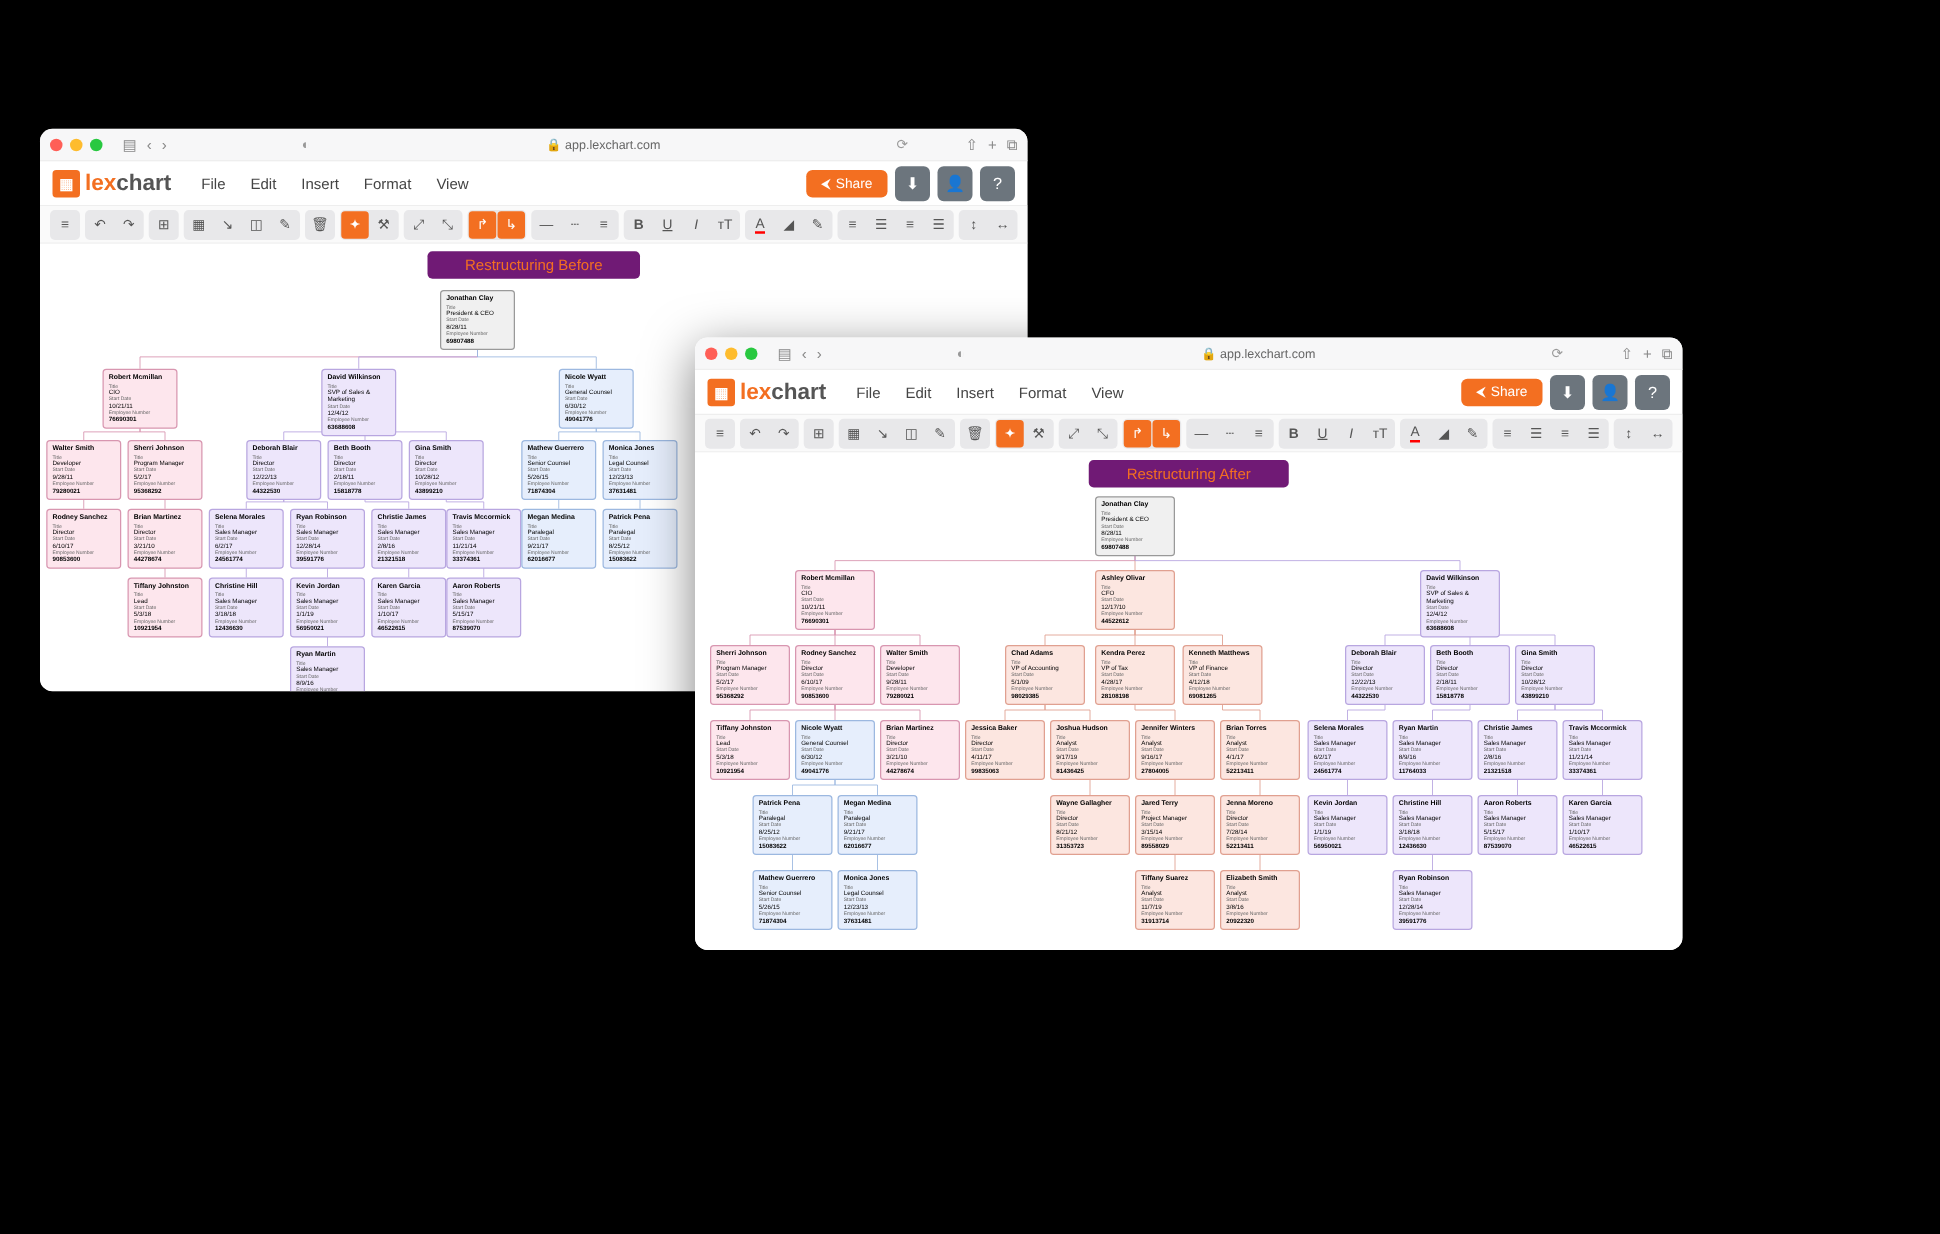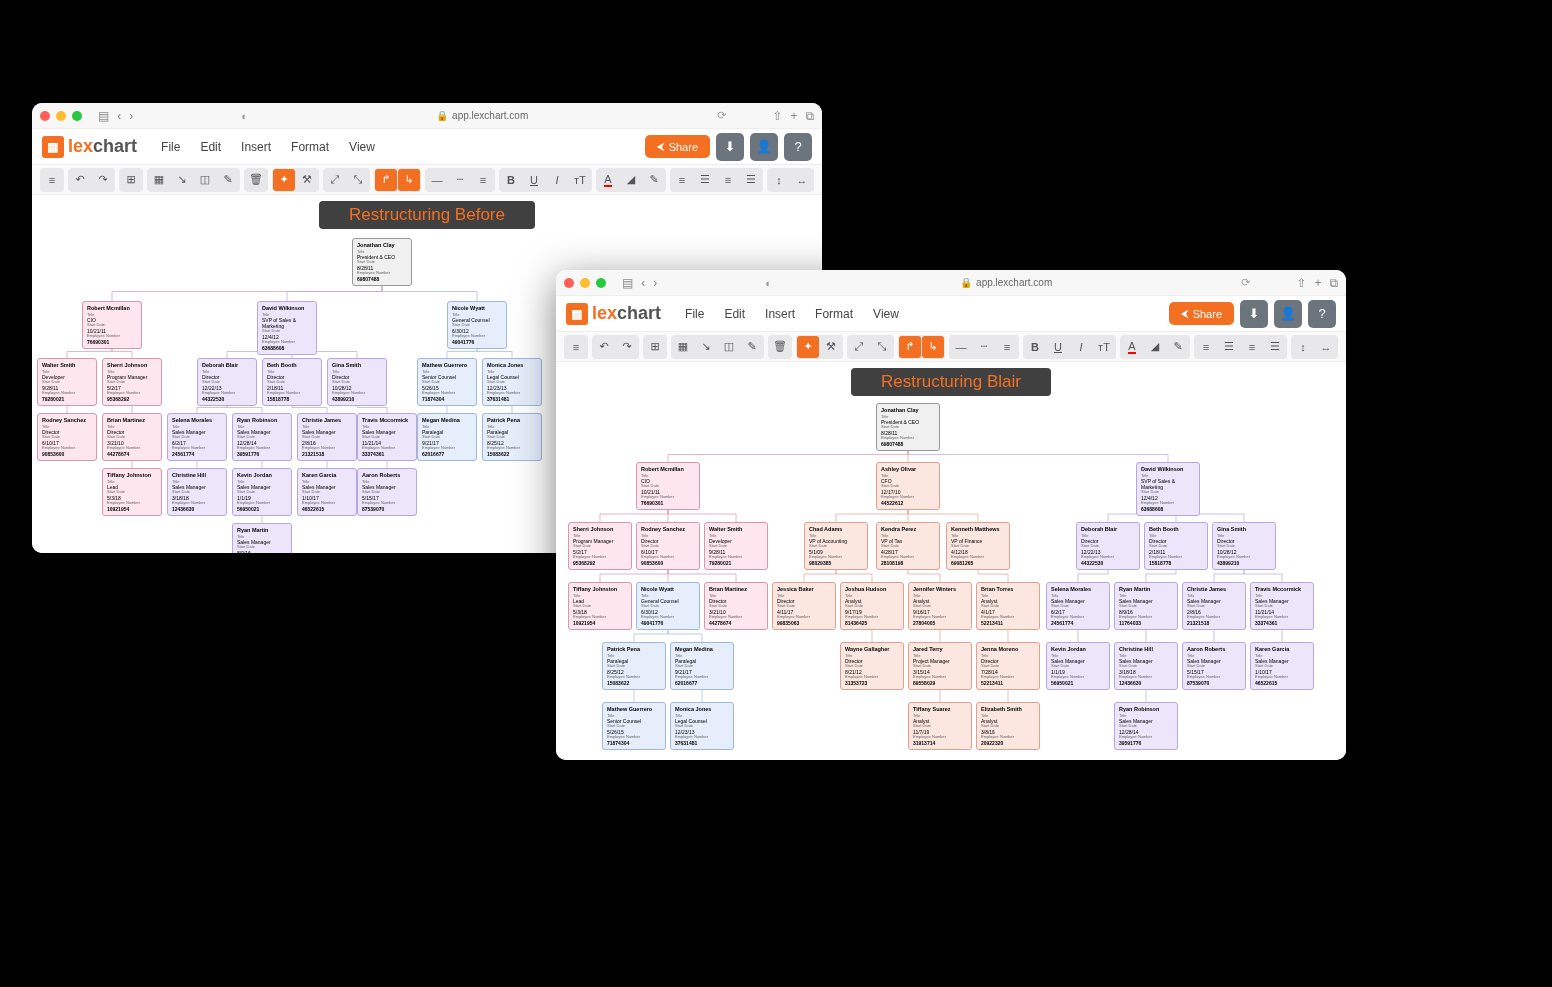--- a/index.html
+++ b/index.html
@@ -84,23 +84,23 @@
   .tbtn.active { background:#f36f21; color:#fff; }
   .tsep { width:6px; }
 
   .canvas {
     position:relative;
     background:#fff;
     overflow:hidden;
   }
   .canvas-title {
     margin: 6px auto 4px;
-    background:#404040;
+    background:#701a75;
     color:#f36f21;
-    font-size:17px;
+    font-size:12px;
     padding:4px 30px;
     border-radius:4px;
     width:fit-content;
     font-weight:500;
   }
 
   
   .chart-wrap { position:relative; font-size:5px; line-height:1.2; width:100%; }
   .node {
     position:absolute;
@@ -657,21 +657,21 @@
       <div class="tbtn">☰</div>
     </div>
     <div class="tsep"></div>
     <div class="tgroup">
       <div class="tbtn">↕</div>
       <div class="tbtn">↔</div>
     </div>
   </div>
 
   <div class="canvas" style="height:398px">
-    <div class="canvas-title">Restructuring Blair</div>
+    <div class="canvas-title">Restructuring After</div>
     <div class="chart-wrap" id="chart-after" style="height:380px">
         <svg class="lines">
           <line x1="352" y1="47" x2="352" y2="54.5" stroke="#d896b0"></line>
           <line x1="352" y1="54.5" x2="112" y2="54.5" stroke="#d896b0"></line>
           <line x1="112" y1="54.5" x2="112" y2="62" stroke="#d896b0"></line>
           <line x1="352" y1="47" x2="352" y2="54.5" stroke="#e0a090"></line>
           <line x1="352" y1="54.5" x2="352" y2="54.5" stroke="#e0a090"></line>
           <line x1="352" y1="54.5" x2="352" y2="62" stroke="#e0a090"></line>
           <line x1="352" y1="47" x2="352" y2="54.5" stroke="#b8a6e0"></line>
           <line x1="352" y1="54.5" x2="612" y2="54.5" stroke="#b8a6e0"></line>

